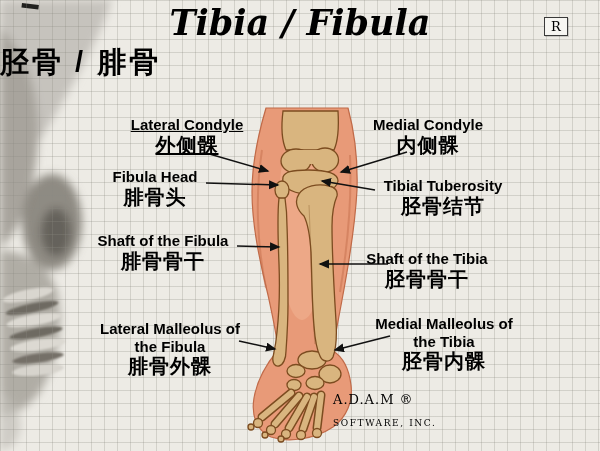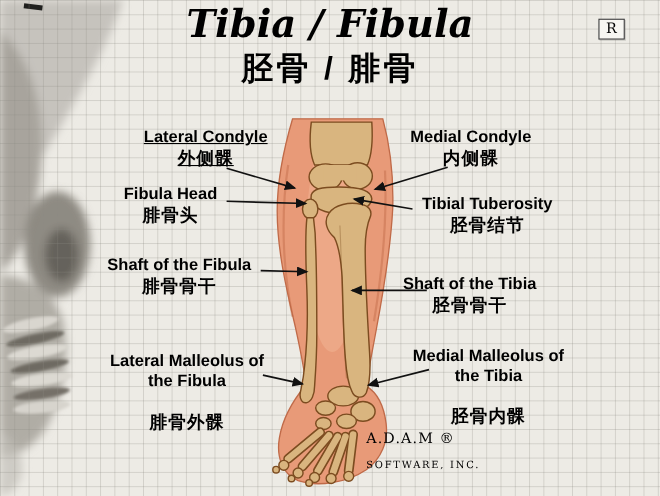--- a/index.html
+++ b/index.html
@@ -26,34 +26,34 @@
       linear-gradient(to right, var(--grid-line) 1px, transparent 1px),
       linear-gradient(to bottom, var(--grid-line) 1px, transparent 1px);
     background-size:13px 13px;
   }
   .art{position:absolute;left:0;top:0;z-index:3;}
   .title-en{
     position:absolute;top:2px;left:0;width:600px;text-align:center;z-index:4;
     font-family:"DejaVu Serif",serif;font-style:italic;font-weight:bold;font-size:35px;
   }
   .title-zh{
-    position:absolute;top:43px;left:0;width:600px;text-align:center;z-index:4;
+    position:absolute;top:43px;left:0;width:600px;text-align:left;z-index:4;
     font-weight:bold;font-size:29px;letter-spacing:3px;
   }
   .r-box{
     position:absolute;top:17px;left:544px;z-index:4;
     border:1px solid #3a3a3a;background:#f7f6f2;
     font-family:"DejaVu Serif",serif;font-size:13px;line-height:17px;padding:0 6px;
     box-shadow:1px 1px 0 rgba(0,0,0,0.15);
   }
   .label{position:absolute;z-index:4;transform:translateX(-50%);text-align:center;}
   .label-en{font-weight:bold;font-size:15px;line-height:18px;white-space:nowrap;}
-  .label-zh{font-weight:bold;font-size:16px;line-height:20px;letter-spacing:1px;margin-top:1px;white-space:nowrap;}
+  .label-zh{font-weight:bold;font-size:20px;line-height:20px;letter-spacing:1px;margin-top:1px;white-space:nowrap;}
   .wrap .label-en{white-space:normal;width:150px;margin:0 auto;}
-  .wrap .label-zh{margin-top:19px;}
+  .wrap .label-zh{margin-top:0;}
   .credit{position:absolute;left:333px;top:392px;z-index:4;font-family:"DejaVu Serif",serif;}
   .credit-1{font-size:13px;letter-spacing:1px;}
   .credit-2{font-size:9px;letter-spacing:1.6px;margin-top:11px;}
 
   
   .flesh{fill:var(--flesh);stroke:var(--flesh-shade);stroke-width:1.2;}
   .flesh-highlight{fill:#f4be9e;opacity:0.4;}
   .flesh-shade-line{fill:none;stroke:var(--flesh-shade);stroke-width:2;opacity:0.45;}
   .bone{fill:var(--bone);stroke:var(--bone-outline);stroke-width:1.3;}
   .bone-nostroke{fill:var(--bone);}

